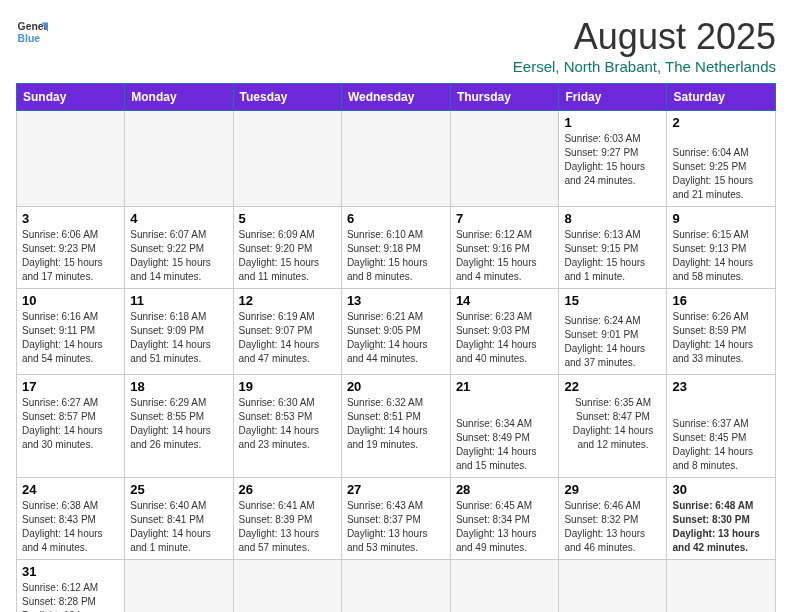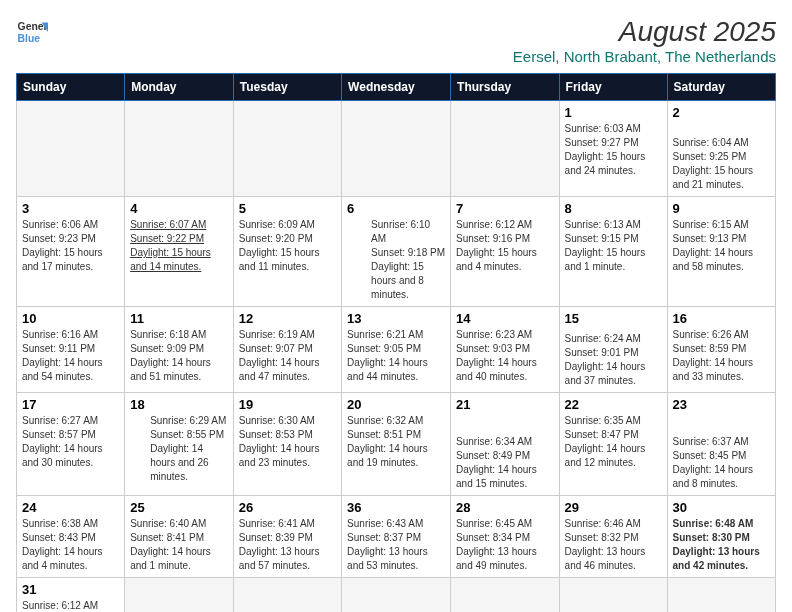--- a/index.html
+++ b/index.html
@@ -22,36 +22,35 @@
       gap: 4px;
     }
     .logo-icon {
       width: 32px;
       height: 32px;
     }
     .title-block {
       text-align: right;
     }
     .calendar-title {
-      font-size: 28px;
+      font-size: 36px;
       font-weight: normal;
       color: #333;
-      font-style: italic;
     }
     .calendar-subtitle {
       font-size: 15px;
       color: #0f766e;
     }
     table {
       width: 100%;
       border-collapse: collapse;
       font-size: 11px;
     }
     thead tr th {
-      background-color: #0f172a;
+      background-color: #6d28d9;
       color: #fff;
       text-align: left;
       padding: 6px 6px;
       font-size: 12px;
       font-weight: bold;
       border: 1px solid #2a6aaf;
     }
     tbody tr td {
       border: 1px solid #ccc;
       vertical-align: top;
@@ -129,33 +128,33 @@
       </tr>
       <tr>
         <td>
           <span class="day-number">3</span>
           <div class="day-info" style="white-space: pre-line;">Sunrise: 6:06 AM
 Sunset: 9:23 PM
 Daylight: 15 hours and 17 minutes.</div>
         </td>
         <td>
           <span class="day-number">4</span>
-          <div class="day-info" style="white-space: pre-line; text-decoration: underline;">Sunrise: 6:07 AM
+          <div class="day-info" style="white-space: pre-line;">Sunrise: 6:07 AM
 Sunset: 9:22 PM
 Daylight: 15 hours and 14 minutes.</div>
         </td>
         <td>
           <span class="day-number">5</span>
           <div class="day-info" style="white-space: pre-line;">Sunrise: 6:09 AM
 Sunset: 9:20 PM
 Daylight: 15 hours and 11 minutes.</div>
         </td>
         <td>
           <span class="day-number">6</span>
-          <div class="day-info" style="white-space: pre-line; margin-left: 24px;">Sunrise: 6:10 AM
+          <div class="day-info" style="white-space: pre-line;">Sunrise: 6:10 AM
 Sunset: 9:18 PM
 Daylight: 15 hours and 8 minutes.</div>
         </td>
         <td>
           <span class="day-number">7</span>
           <div class="day-info" style="white-space: pre-line;">Sunrise: 6:12 AM
 Sunset: 9:16 PM
 Daylight: 15 hours and 4 minutes.</div>
         </td>
         <td>
@@ -217,21 +216,21 @@
       </tr>
       <tr>
         <td>
           <span class="day-number">17</span>
           <div class="day-info" style="white-space: pre-line;">Sunrise: 6:27 AM
 Sunset: 8:57 PM
 Daylight: 14 hours and 30 minutes.</div>
         </td>
         <td>
           <span class="day-number">18</span>
-          <div class="day-info" style="white-space: pre-line; margin-left: 20px;">Sunrise: 6:29 AM
+          <div class="day-info" style="white-space: pre-line;">Sunrise: 6:29 AM
 Sunset: 8:55 PM
 Daylight: 14 hours and 26 minutes.</div>
         </td>
         <td>
           <span class="day-number">19</span>
           <div class="day-info" style="white-space: pre-line;">Sunrise: 6:30 AM
 Sunset: 8:53 PM
 Daylight: 14 hours and 23 minutes.</div>
         </td>
         <td>
@@ -241,21 +240,21 @@
 Daylight: 14 hours and 19 minutes.</div>
         </td>
         <td>
           <span class="day-number">21</span>
           <div class="day-info" style="white-space: pre-line; margin-top: 23px;">Sunrise: 6:34 AM
 Sunset: 8:49 PM
 Daylight: 14 hours and 15 minutes.</div>
         </td>
         <td>
           <span class="day-number">22</span>
-          <div class="day-info" style="white-space: pre-line;">Sunrise: 6:35 AM
+          <div class="day-info" style="white-space: pre-line; text-align: center;">Sunrise: 6:35 AM
 Sunset: 8:47 PM
 Daylight: 14 hours and 12 minutes.</div>
         </td>
         <td>
           <span class="day-number">23</span>
           <div class="day-info" style="white-space: pre-line; margin-top: 23px;">Sunrise: 6:37 AM
 Sunset: 8:45 PM
 Daylight: 14 hours and 8 minutes.</div>
         </td>
       </tr>
@@ -272,21 +271,21 @@
 Sunset: 8:41 PM
 Daylight: 14 hours and 1 minute.</div>
         </td>
         <td>
           <span class="day-number">26</span>
           <div class="day-info" style="white-space: pre-line;">Sunrise: 6:41 AM
 Sunset: 8:39 PM
 Daylight: 13 hours and 57 minutes.</div>
         </td>
         <td>
-          <span class="day-number">36</span>
+          <span class="day-number">27</span>
           <div class="day-info" style="white-space: pre-line;">Sunrise: 6:43 AM
 Sunset: 8:37 PM
 Daylight: 13 hours and 53 minutes.</div>
         </td>
         <td>
           <span class="day-number">28</span>
           <div class="day-info" style="white-space: pre-line;">Sunrise: 6:45 AM
 Sunset: 8:34 PM
 Daylight: 13 hours and 49 minutes.</div>
         </td>

